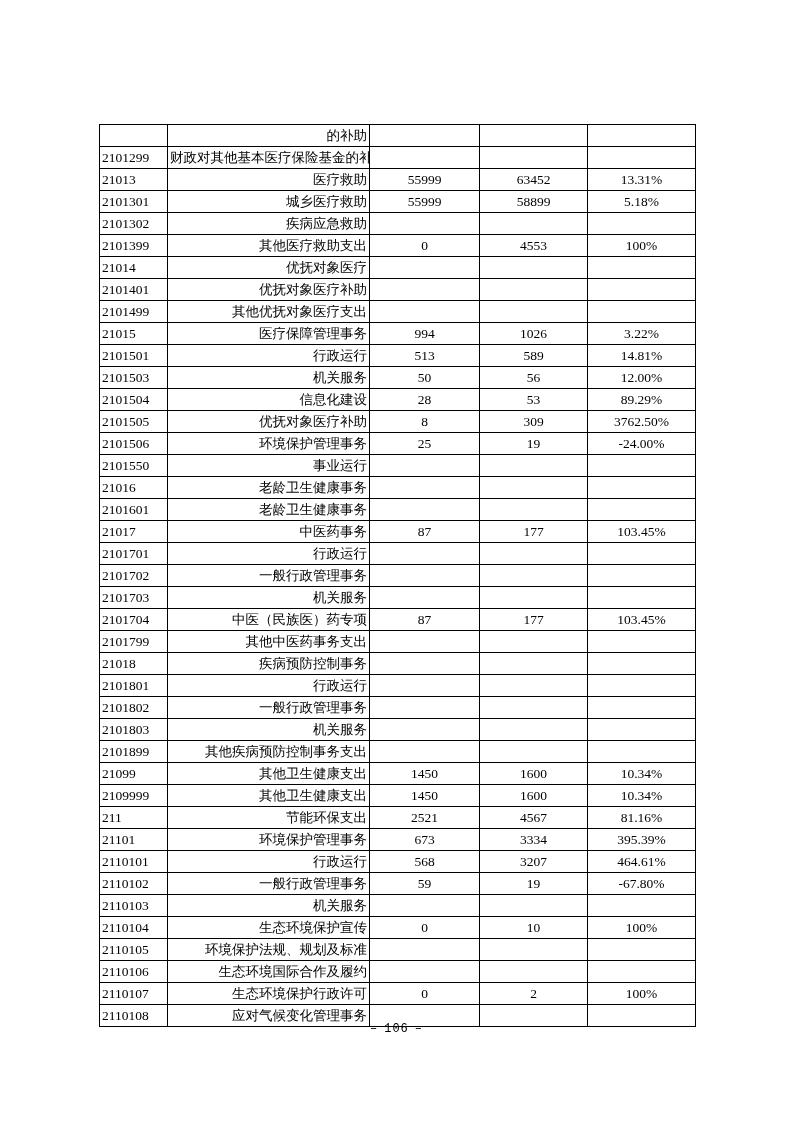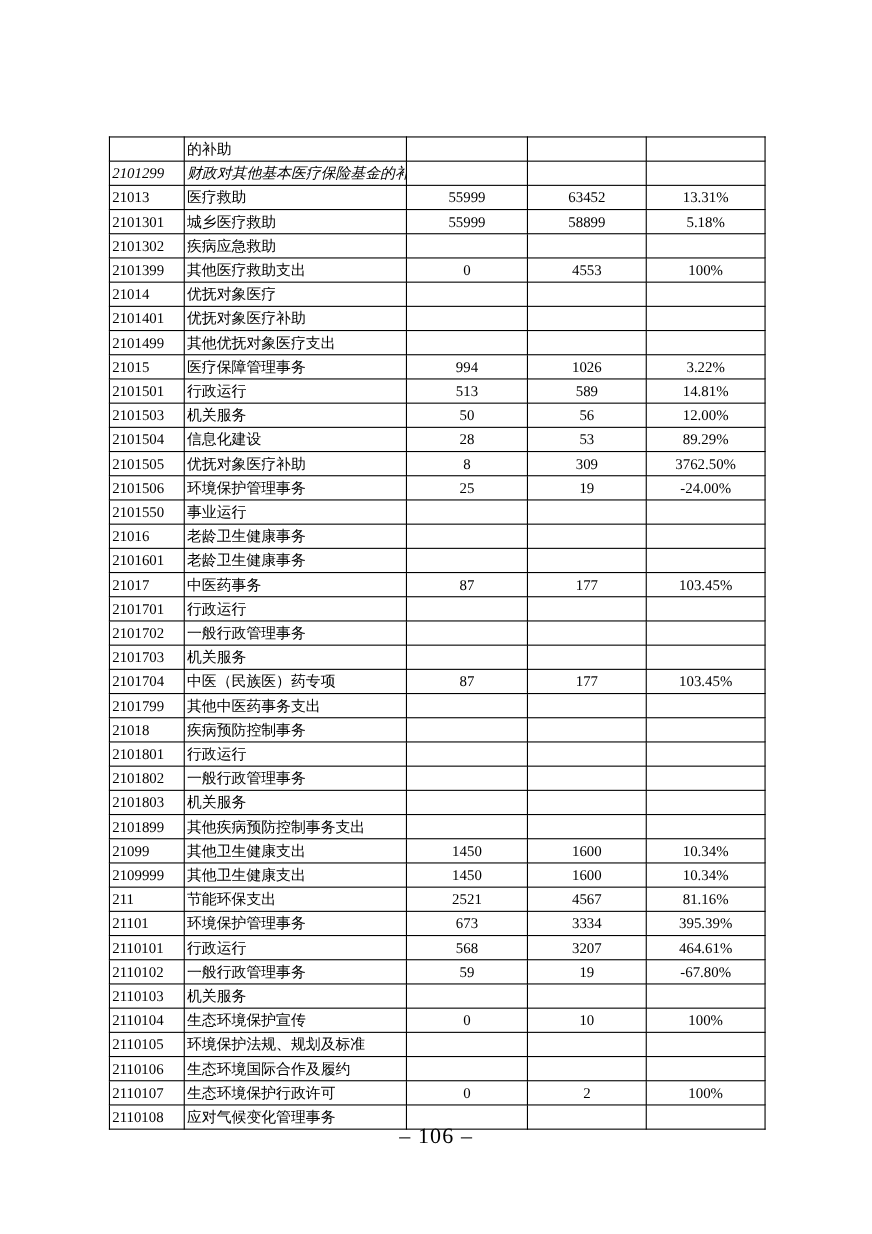--- a/index.html
+++ b/index.html
@@ -41,31 +41,31 @@
     border: 1px solid #000000;
     height: 21px;
     line-height: 19px;
     font-size: 13.5px;
     padding: 0 2px;
     vertical-align: middle;
     overflow: hidden;
     white-space: nowrap;
   }
   td.code { text-align: left; padding-left: 3px; }
-  td.name { text-align: left; padding-left: 3px; }
+  td.name { text-align: right; padding-left: 3px; }
   td.num  { text-align: center; }
-  td.tall { height: 40px; line-height: 19px; white-space: normal; font-style: italic; }
+  td.tall { height: 40px; line-height: 19px; white-space: normal; }
   .footer {
     position: absolute;
     left: 0;
     top: 1022px;
     width: 793px;
     text-align: center;
-    font-size: 20px;
-    font-family: Liberation Serif, serif;
+    font-size: 12px;
+    font-family: Liberation Mono, monospace;
     letter-spacing: 1px;
   }
   .footer .dash { padding: 0 6px; }
 </style>
 </head>
 <body>
 
 <div class="page">
 
   <div class="table-wrap">

